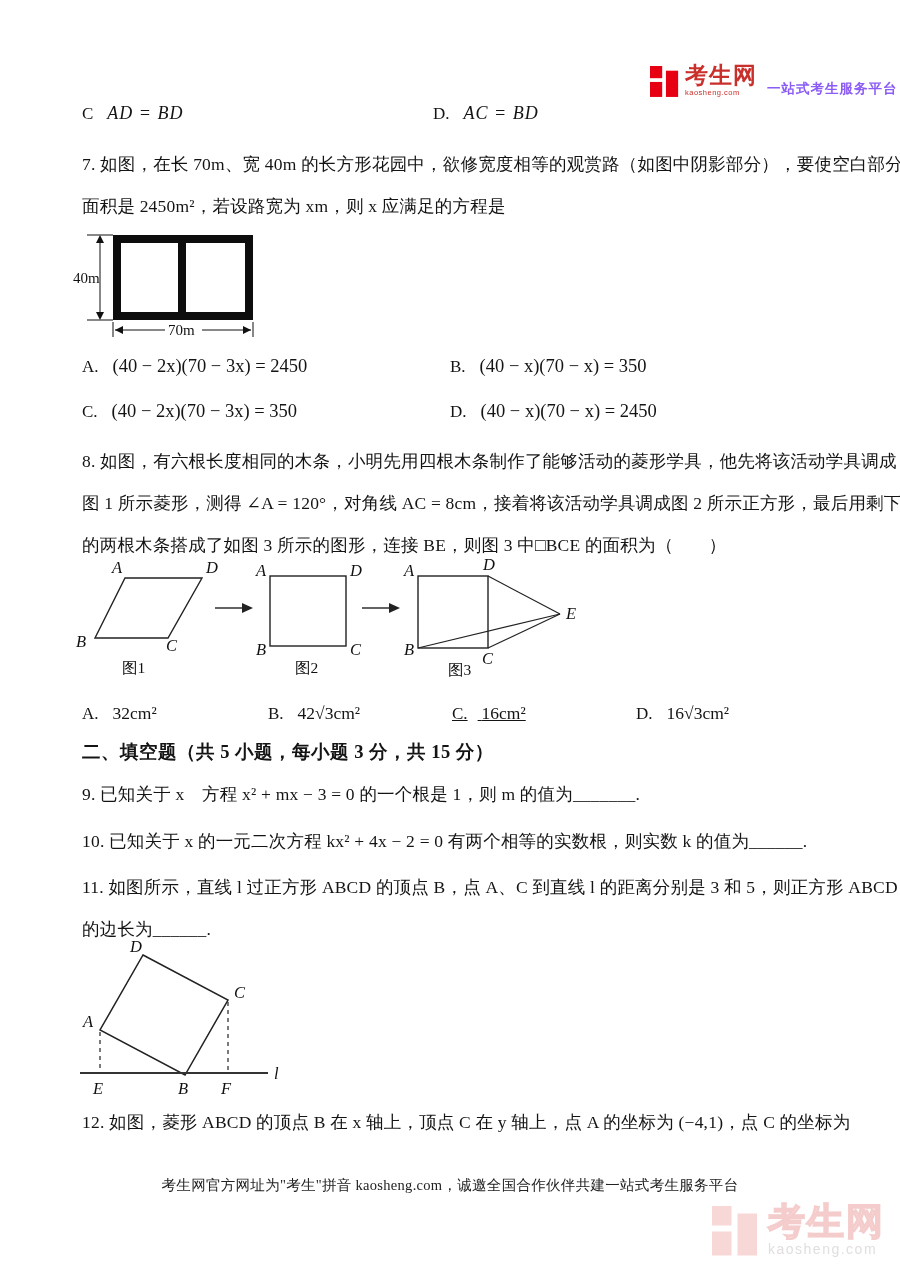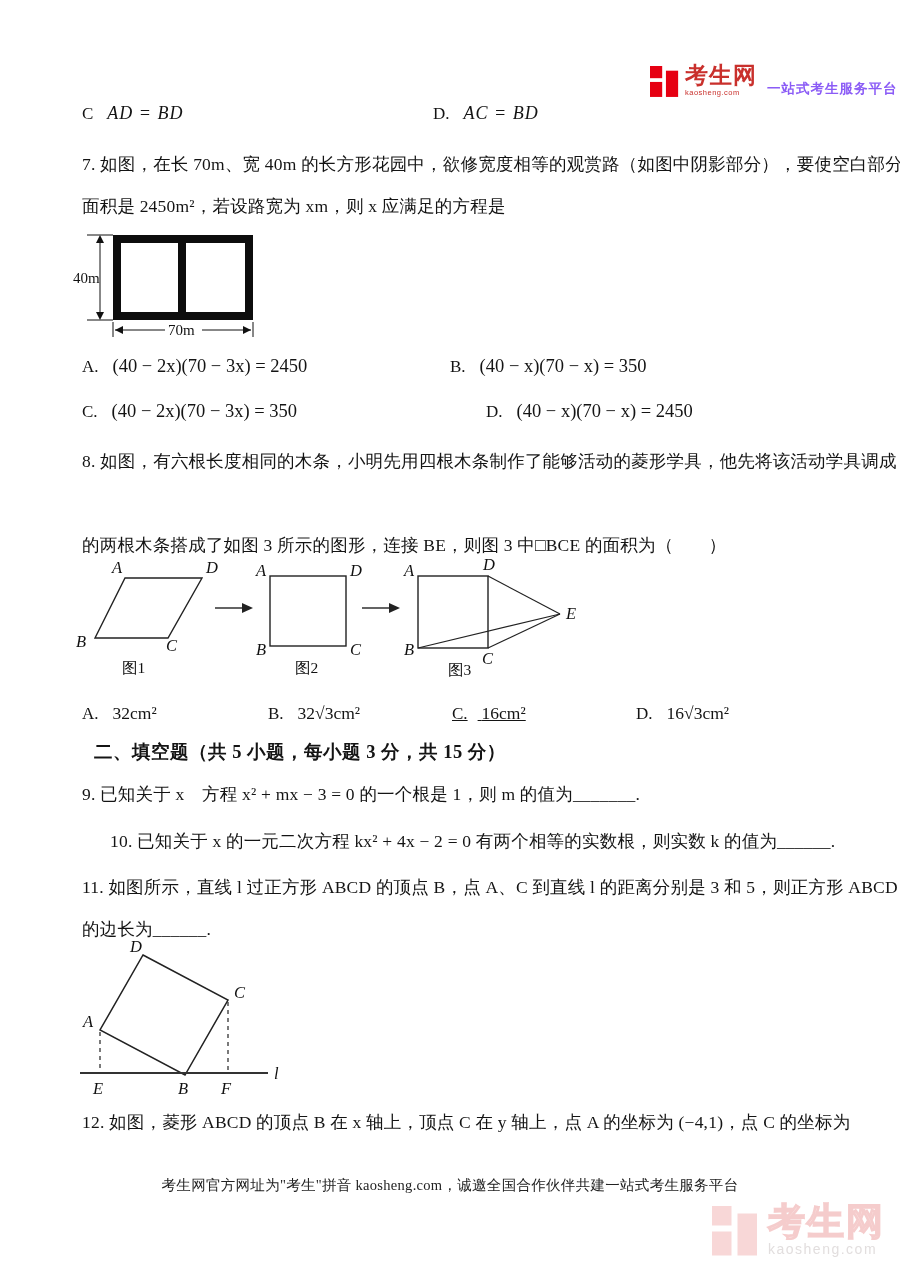--- a/index.html
+++ b/index.html
@@ -2,21 +2,21 @@
 <html><head>
 <meta charset="utf-8">
 <style>
   html,body{margin:0;padding:0;background:#e8e8e8;}
   .page{
     position:relative;width:900px;height:1272px;margin:0 auto;background:#ffffff;
     font-family:"Liberation Serif","DejaVu Serif",serif;color:#141414;overflow:hidden;
   }
   .abs{position:absolute;white-space:nowrap;}
   .t{font-size:17.5px;letter-spacing:0.2px;}
-  .sect{font-size:18.5px;font-weight:bold;letter-spacing:0.5px;margin-left:12px;}
+  .sect{font-size:18.5px;font-weight:bold;letter-spacing:0.5px;}
   .eq{font-size:18.5px;}
   .varit{font-style:italic;font-size:18px;letter-spacing:1px;}
   .optlab{font-size:17px;margin-right:10px;}
   
   .logo{display:flex;align-items:flex-start;}
   .logo-textcol{margin-left:5px;line-height:1;}
   .logo-name{font-family:"Liberation Sans","DejaVu Sans",sans-serif;font-size:23px;font-weight:bold;color:#c9302c;letter-spacing:1px;}
   .logo-domain{font-family:"Liberation Sans","DejaVu Sans",sans-serif;font-size:7.5px;color:#c9302c;letter-spacing:0.5px;margin-top:2px;}
   .logo-tagline{font-family:"Liberation Sans","DejaVu Sans",sans-serif;font-size:13.5px;font-weight:bold;color:#8b5cf6;margin-left:10px;margin-top:16px;letter-spacing:1px;}
   
@@ -85,26 +85,27 @@
     <span class="eq">(40 − 2x)(70 − 3x) = 2450</span>
   </div>
   <div class="abs" style="left:450px;top:356px;">
     <span class="optlab">B.</span>
     <span class="eq">(40 − x)(70 − x) = 350</span>
   </div>
   <div class="abs" style="left:82px;top:401px;">
     <span class="optlab">C.</span>
     <span class="eq">(40 − 2x)(70 − 3x) = 350</span>
   </div>
-  <div class="abs" style="left:450px;top:401px;margin-left:36px;">
+  <div class="abs" style="left:450px;top:401px;">
     <span class="optlab">D.</span>
     <span class="eq">(40 − x)(70 − x) = 2450</span>
   </div>
 
   <div class="abs t" style="left:82px;top:449px;">8. 如图，有六根长度相同的木条，小明先用四根木条制作了能够活动的菱形学具，他先将该活动学具调成</div>
+  <div class="abs t" style="left:82px;top:491px;">图 1 所示菱形，测得 ∠A = 120°，对角线 AC = 8cm，接着将该活动学具调成图 2 所示正方形，最后用剩下</div>
   <div class="abs t" style="left:82px;top:533px;">的两根木条搭成了如图 3 所示的图形，连接 BE，则图 3 中□BCE 的面积为（　　）</div>
 
   <svg class="abs" style="left:70px;top:556px;" width="540" height="132" viewBox="0 0 540 132">
 
     <polygon points="55,22 132,22 98,82 25,82" fill="none" stroke="#222" stroke-width="1.4"></polygon>
     <text class="figlab" x="42" y="17">A</text>
     <text class="figlab" x="136" y="17">D</text>
     <text class="figlab" x="6" y="91">B</text>
     <text class="figlab" x="96" y="95">C</text>
     <text class="figcap" x="52" y="117">图1</text>
@@ -133,35 +134,35 @@
     <text class="figlab" x="496" y="63">E</text>
     <text class="figcap" x="378" y="119">图3</text>
   </svg>
 
   <div class="abs" style="left:82px;top:703px;">
     <span class="optlab">A.</span>
     <span class="eq" style="font-size:17.5px;">32cm²</span>
   </div>
   <div class="abs" style="left:268px;top:703px;">
     <span class="optlab">B.</span>
-    <span class="eq" style="font-size:17.5px;">32√3cm²</span>
+    <span class="eq" style="font-size:17.5px;">42√3cm²</span>
   </div>
   <div class="abs" style="left:452px;top:703px;text-decoration:underline;">
     <span class="optlab">C.</span>
     <span class="eq" style="font-size:17.5px;">16cm²</span>
   </div>
   <div class="abs" style="left:636px;top:703px;">
     <span class="optlab">D.</span>
     <span class="eq" style="font-size:17.5px;">16√3cm²</span>
   </div>
 
   <div class="abs sect" style="left:82px;top:739px;">二、填空题（共 5 小题，每小题 3 分，共 15 分）</div>
 
   <div class="abs t" style="left:82px;top:782px;">9. 已知关于 x　方程 x² + mx − 3 = 0 的一个根是 1，则 m 的值为_______.</div>
-  <div class="abs t" style="left:82px;top:829px;margin-left:28px;">10. 已知关于 x 的一元二次方程 kx² + 4x − 2 = 0 有两个相等的实数根，则实数 k 的值为______.</div>
+  <div class="abs t" style="left:82px;top:829px;">10. 已知关于 x 的一元二次方程 kx² + 4x − 2 = 0 有两个相等的实数根，则实数 k 的值为______.</div>
   <div class="abs t" style="left:82px;top:875px;">11. 如图所示，直线 l 过正方形 ABCD 的顶点 B，点 A、C 到直线 l 的距离分别是 3 和 5，则正方形 ABCD</div>
   <div class="abs t" style="left:82px;top:917px;">的边长为______.</div>
 
   <svg class="abs" style="left:75px;top:938px;" width="235" height="162" viewBox="0 0 235 162">
     <polygon points="68,17 153,62 110,137 25,92" fill="none" stroke="#222" stroke-width="1.5"></polygon>
     <line x1="5" y1="135" x2="193" y2="135" stroke="#333" stroke-width="2.2"></line>
     <line x1="25" y1="94" x2="25" y2="133" stroke="#222" stroke-width="1.2" stroke-dasharray="4,4"></line>
     <line x1="153" y1="64" x2="153" y2="133" stroke="#222" stroke-width="1.2" stroke-dasharray="4,4"></line>
     <text class="figlab" x="55" y="14">D</text>
     <text class="figlab" x="159" y="60">C</text>

